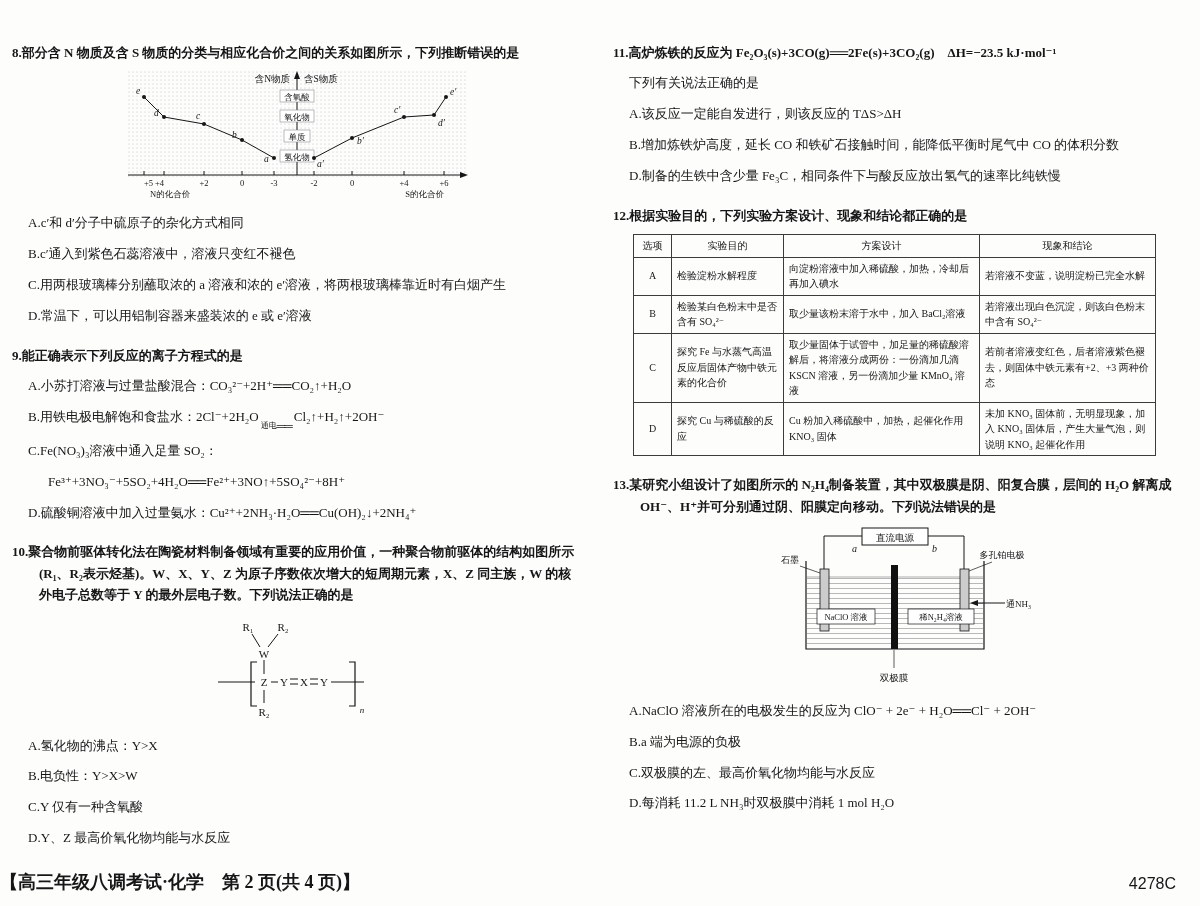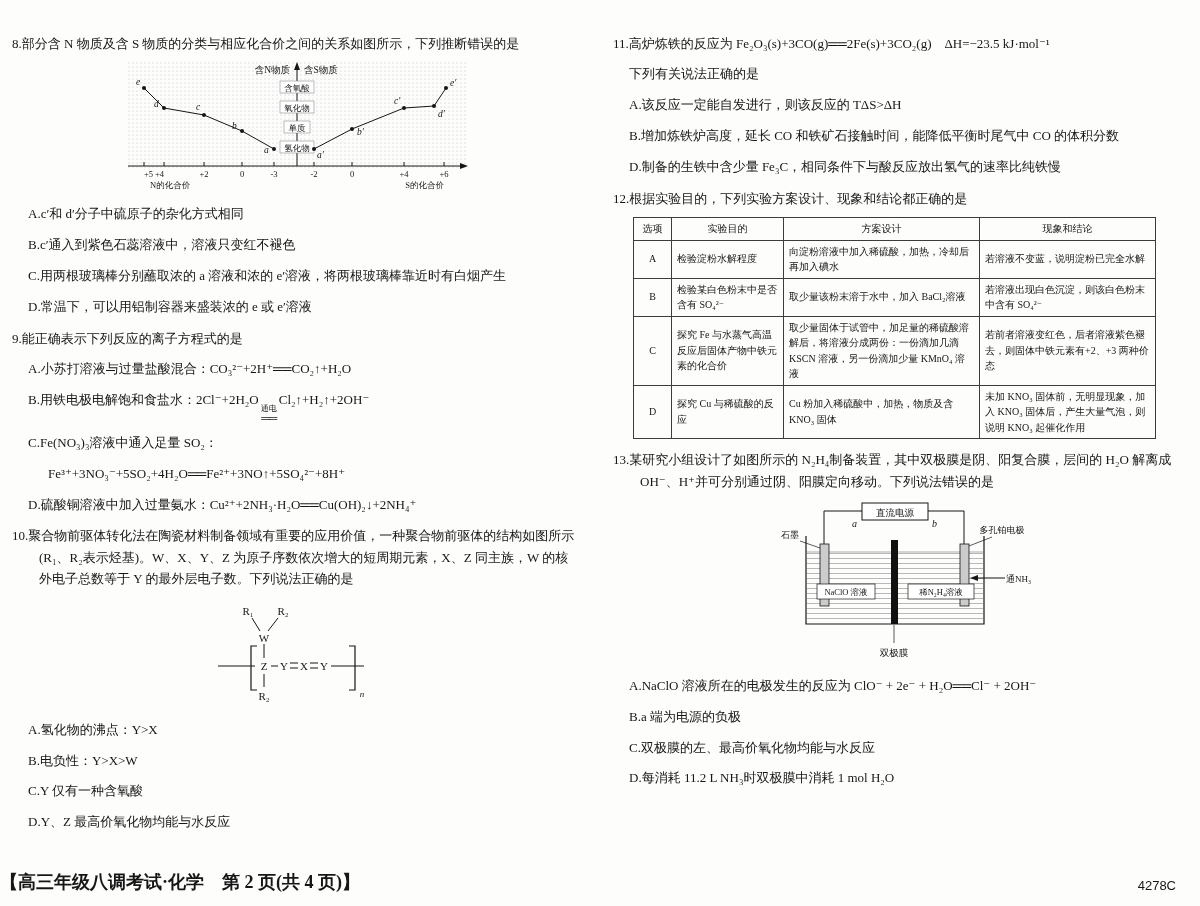--- a/index.html
+++ b/index.html
@@ -4,34 +4,34 @@
 <style>
   html,body{margin:0;padding:0;}
   body{
     width:1200px;height:906px;background:#fdfdfc;color:#161616;
     font-family:"Liberation Serif","DejaVu Serif",serif;font-size:13px;
     position:relative;overflow:hidden;
   }
   .page{display:flex;gap:32px;padding:24px 18px 0 12px;}
   .col{flex:1 1 0;min-width:0;}
   section{margin-bottom:4px;}
-  .stem{line-height:1.65;padding-left:27px;text-indent:-27px;margin:9px 0 4px;}
+  .stem{line-height:1.65;padding-left:27px;text-indent:-27px;margin:18px 0 4px;font-weight:bold;}
   .opt{line-height:1.6;padding-left:16px;margin:10px 0;}
   .opt-cont{line-height:1.6;padding-left:36px;margin:10px 0;}
   .figure{text-align:center;margin:4px 0 6px;}
   svg text{fill:#161616;font-family:"Liberation Serif","DejaVu Serif",serif;}
-  .cond{display:inline-flex;flex-direction:column;align-items:center;vertical-align:-7px;line-height:1;margin:0 2px;}
+  .cond{display:inline-flex;align-items:center;vertical-align:-7px;line-height:1;margin:0 2px;}
   .cond .t{font-size:8px;line-height:1;}
   .cond .l{font-size:12px;line-height:0.85;letter-spacing:-1px;}
   table.exp{border-collapse:collapse;margin:8px 0 10px 20px;font-size:10px;table-layout:fixed;width:522px;}
   .exp th,.exp td{border:1px solid #3c3c3c;padding:3px 5px;line-height:1.55;vertical-align:middle;text-align:left;}
   .exp th{text-align:center;font-weight:normal;}
   .exp td.c{text-align:center;}
   .footer{position:absolute;bottom:12px;left:0;width:100%;text-align:left;font-size:18px;font-weight:bold;}
-  .footer-code{position:absolute;bottom:13px;right:24px;font-size:13px;font-weight:normal;font-family:"Liberation Sans","DejaVu Sans",sans-serif;}
+  .footer-code{position:absolute;bottom:13px;right:24px;font-size:16px;font-weight:normal;font-family:"Liberation Sans","DejaVu Sans",sans-serif;}
 </style>
 </head>
 <body>
 
 <div class="page">
 
   <div class="col">
 
     <section>
       <p class="stem">8.部分含 N 物质及含 S 物质的分类与相应化合价之间的关系如图所示，下列推断错误的是</p>
@@ -212,21 +212,21 @@
           </tr>
           <tr>
             <td class="c">C</td>
             <td>探究 Fe 与水蒸气高温反应后固体产物中铁元素的化合价</td>
             <td>取少量固体于试管中，加足量的稀硫酸溶解后，将溶液分成两份：一份滴加几滴 KSCN 溶液，另一份滴加少量 KMnO₄ 溶液</td>
             <td>若前者溶液变红色，后者溶液紫色褪去，则固体中铁元素有+2、+3 两种价态</td>
           </tr>
           <tr>
             <td class="c">D</td>
             <td>探究 Cu 与稀硫酸的反应</td>
-            <td>Cu 粉加入稀硫酸中，加热，物质及含 KNO₃ 固体</td>
+            <td>Cu 粉加入稀硫酸中，加热，起催化作用 KNO₃ 固体</td>
             <td>未加 KNO₃ 固体前，无明显现象，加入 KNO₃ 固体后，产生大量气泡，则说明 KNO₃ 起催化作用</td>
           </tr>
         </tbody>
       </table>
     </section>
 
     <section>
       <p class="stem">13.某研究小组设计了如图所示的 N₂H₄制备装置，其中双极膜是阴、阳复合膜，层间的 H₂O 解离成 OH⁻、H⁺并可分别通过阴、阳膜定向移动。下列说法错误的是</p>
       <div class="figure">
         <svg width="272" height="166" viewBox="0 0 272 166">

